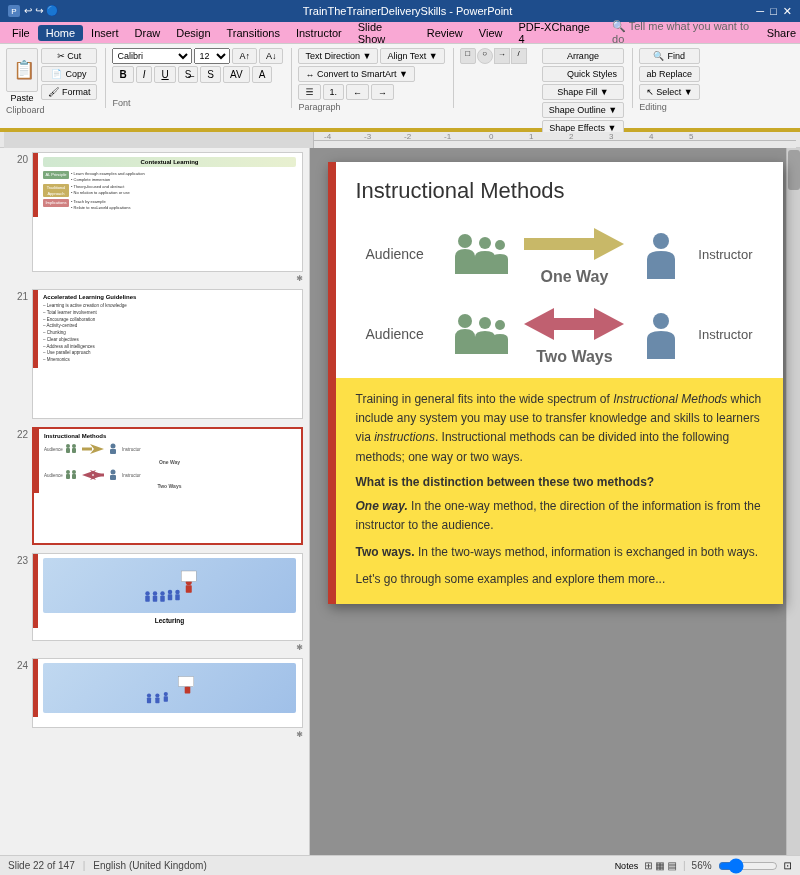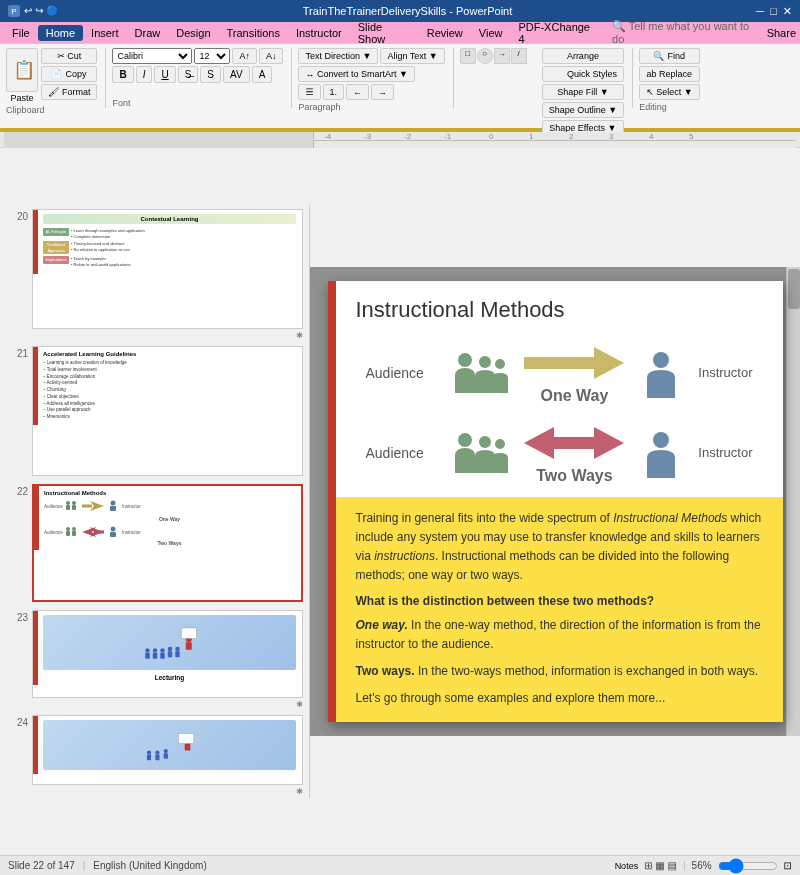--- a/index.html
+++ b/index.html
@@ -177,21 +177,21 @@
     <span style="position:absolute;left:130px;font-size:8px;color:#888;">-1</span>
     <span style="position:absolute;left:175px;font-size:8px;color:#888;">0</span>
     <span style="position:absolute;left:215px;font-size:8px;color:#888;">1</span>
     <span style="position:absolute;left:255px;font-size:8px;color:#888;">2</span>
     <span style="position:absolute;left:295px;font-size:8px;color:#888;">3</span>
     <span style="position:absolute;left:335px;font-size:8px;color:#888;">4</span>
     <span style="position:absolute;left:375px;font-size:8px;color:#888;">5</span>
   </div>
 </div>
 
-<div id="main-area" style="display:flex;height:calc(875px - 22px - 22px - 88px - 16px - 20px);align-items:center;">
+<div id="main-area" style="display:flex;height:calc(875px - 22px - 22px - 88px - 16px - 20px);">
 
   <div id="slide-panel" style="width:310px;background:#f0f0f0;overflow-y:auto;border-right:1px solid #ccc;">
 
     <div class="slide-item" style="padding:4px 6px;">
       <div class="slide-num">20</div>
       <div style="flex:1;background:white;border:1px solid #ccc;position:relative;height:120px;overflow:hidden;">
         <div style="padding:4px 6px 4px 10px;position:relative;">
           <div style="position:absolute;left:0;top:0;bottom:0;width:5px;background:#c0392b;"></div>
           <div style="font-size:6px;font-weight:bold;text-align:center;margin-bottom:4px;background:linear-gradient(to right,#d0e8d0,#e8f0d0);padding:2px;border-radius:2px;">Contextual Learning</div>
           <div style="display:flex;gap:2px;margin-bottom:2px;align-items:flex-start;">

